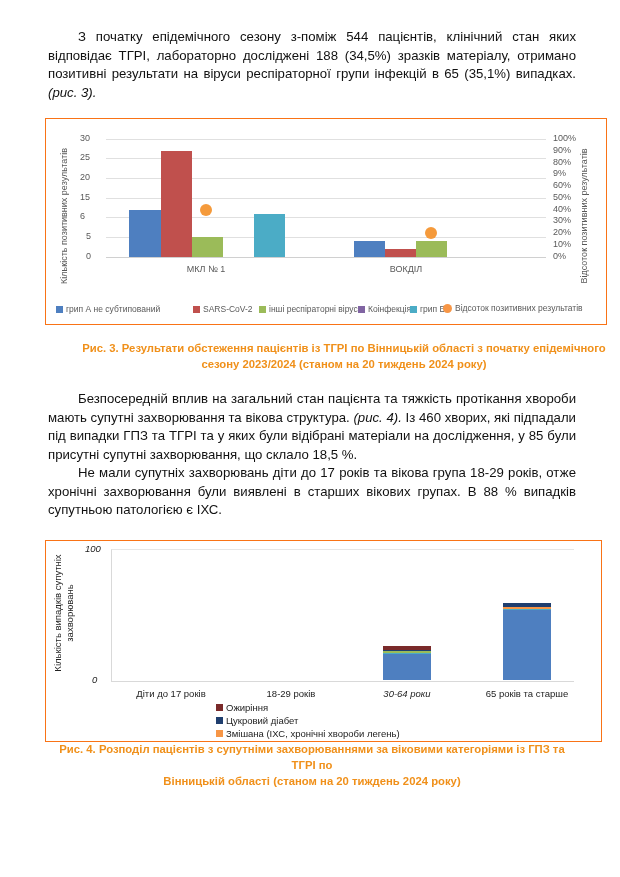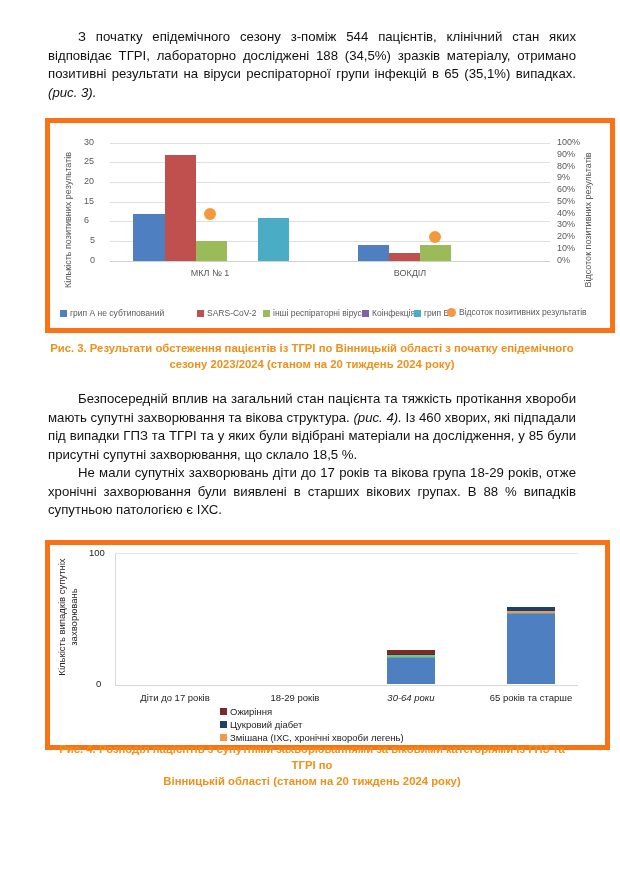--- a/index.html
+++ b/index.html
@@ -1,32 +1,32 @@
 <!DOCTYPE html>
 <html><head>
 <meta charset="utf-8">
 <style>
   html,body{margin:0;padding:0;background:#fff;}
   body{width:620px;height:877px;position:relative;overflow:hidden;font-family:"Liberation Sans",sans-serif;color:#111;}
   .para{position:absolute;left:48px;width:528px;font-size:13.2px;line-height:18.5px;text-align:justify;}
   .para .indent{display:inline-block;width:30px;}
   .para i{font-style:italic;}
   .caption{position:absolute;left:48px;width:528px;text-align:center;color:#f0901a;font-weight:bold;font-size:11.3px;line-height:16px;}
-  .chart-box{position:absolute;border:5px solid #f97316;background:#fff;}
+  .chart-box{position:absolute;border:1px solid #f97316;background:#fff;}
   .gridline{position:absolute;height:1px;background:#e0e0e0;}
   .tick{position:absolute;font-size:9px;color:#595959;}
   .bar{position:absolute;}
   .ylabel-rot{position:absolute;font-size:9px;color:#595959;transform:rotate(-90deg);transform-origin:center center;white-space:nowrap;text-align:center;}
   .dot{position:absolute;width:12px;height:12px;border-radius:50%;background:#f59a3b;}
   .legend-item{position:absolute;font-size:8.5px;color:#595959;white-space:nowrap;display:flex;align-items:center;}
   .swatch{display:inline-block;width:7px;height:7px;margin-right:3px;}
   .swatch.round{border-radius:50%;width:9px;height:9px;}
   .cat{position:absolute;font-size:9px;color:#595959;text-align:center;}
   .cat2{position:absolute;font-size:9.5px;color:#222;text-align:center;}
-  .tick2{position:absolute;font-size:9.5px;color:#222;}
+  .tick2{position:absolute;font-size:9.5px;color:#222;font-style:italic;}
 </style>
 </head>
 <body>
 
 <div class="para" style="top:28px;">
   <span class="indent"></span><span>З початку епідемічного сезону з-поміж 544 пацієнтів, клінічний стан яких відповідає ТГРІ, лабораторно досліджені 188 (34,5%) зразків матеріалу, отримано позитивні результати на віруси респіраторної групи інфекцій в 65 (35,1%) випадках.</span>
   <i>(рис. 3).</i>
 </div>
 
 <div class="chart-box" style="left:45px;top:118px;width:560px;height:205px;">
@@ -96,21 +96,21 @@
   <div class="legend-item" style="left:364px;top:185px;">
       <span class="swatch" style="background:#4bacc6;"></span>
       <span>грип В</span>
     </div>
   <div class="legend-item" style="left:397px;top:184px;">
       <span class="swatch round" style="background:#f79646;"></span>
       <span>Відсоток позитивних результатів</span>
     </div>
 </div>
 
-<div class="caption" style="top:340px;">
+<div class="caption" style="top:340px;margin-left:32px;">
   <div>Рис. 3. Результати обстеження пацієнтів із ТГРІ по Вінницькій області з початку епідемічного</div>
   <div>сезону 2023/2024 (станом на 20 тиждень 2024 року)</div>
 </div>
 
 <div class="para" style="top:390px;">
   <span class="indent"></span><span>Безпосередній вплив на загальний стан пацієнта та тяжкість протікання хвороби мають супутні захворювання та вікова структура.</span>
   <i>(рис. 4).</i>
   <span>Із 460 хворих, які підпадали під випадки ГПЗ та ТГРІ та у яких були відібрані матеріали на дослідження, у 85 були присутні супутні захворювання, що склало 18,5 %.</span>
 </div>
 

